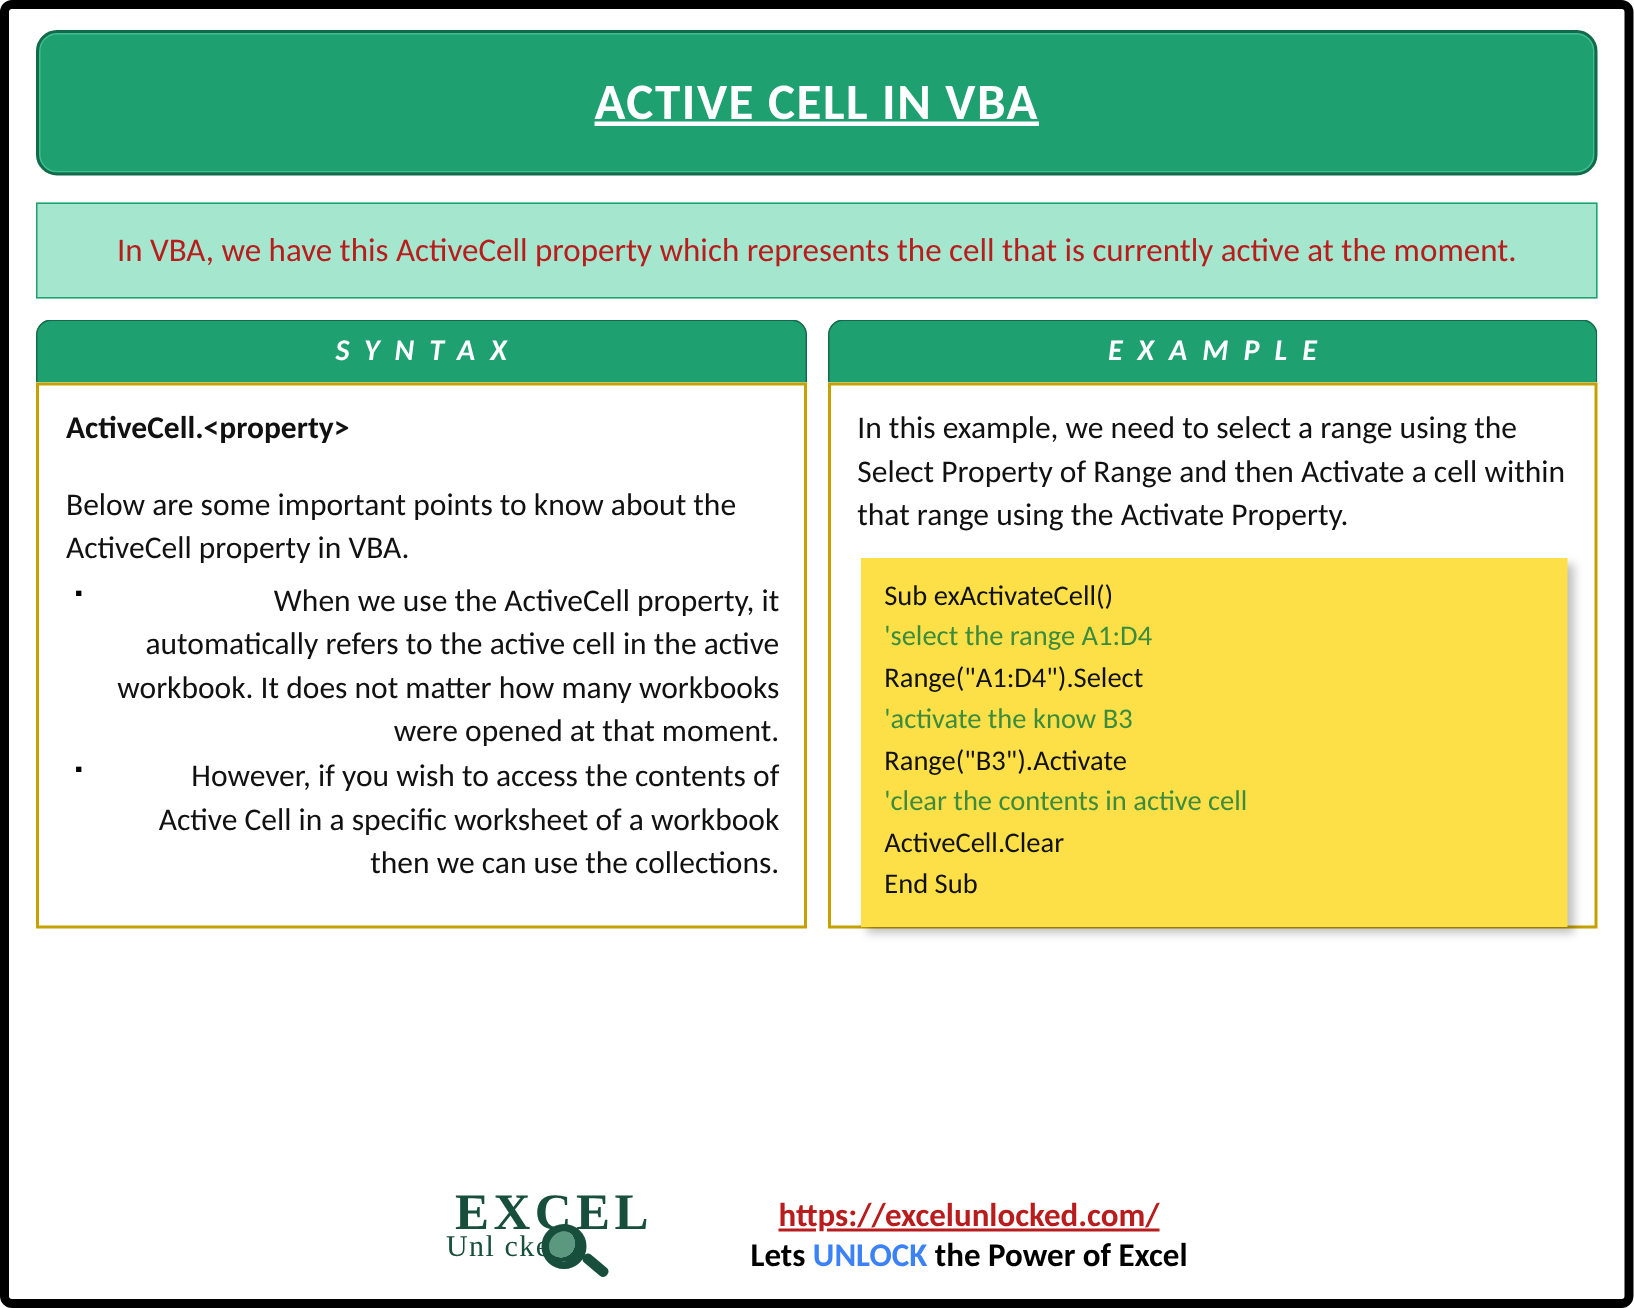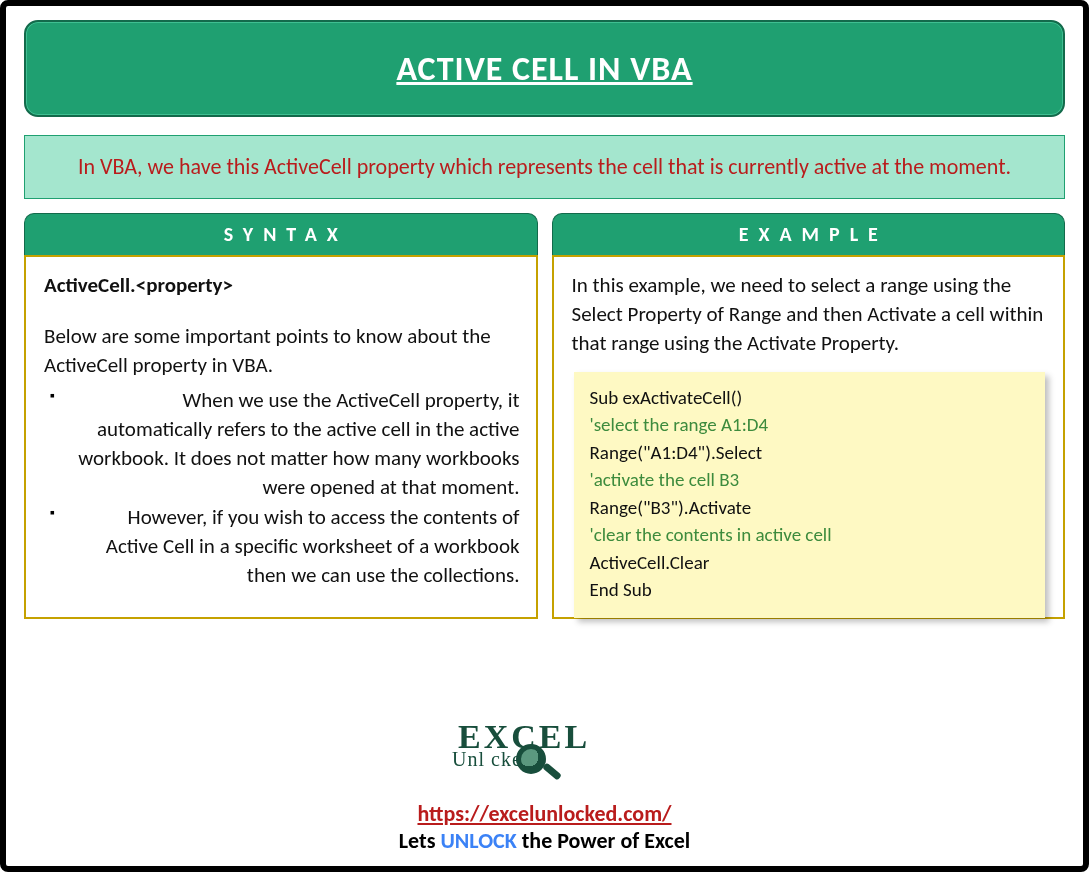--- a/index.html
+++ b/index.html
@@ -52,20 +52,21 @@
     background: #1fa071;
     color: #fff;
     text-align: center;
     font-size: 20px;
     font-weight: 600;
     letter-spacing: 10px;
     padding: 8px 0 9px 10px;
     border-radius: 10px 10px 0 0;
     border: 1px solid #136a4b;
     border-bottom: none;
+    font-style: italic;
   }
   .panel {
     border: 2px solid #c5a100;
     background: #fff;
     padding: 14px 16px 18px 18px;
     color: #111;
     font-size: 21px;
     line-height: 1.38;
     height: 364px;
   }
@@ -75,39 +76,38 @@
   .panel ul li { position: relative; padding-left: 10px; margin-bottom: 2px; text-align: right; }
   .panel ul li::before {
     content: "▪";
     position: absolute;
     left: -18px;
     top: 0;
     font-size: 14px;
     color: #000;
   }
   .code-box {
-    background: #fef9c3;
+    background: #fde047;
     margin: 14px 2px 0 2px;
     padding: 12px 16px 14px 16px;
     font-size: 19px;
     line-height: 1.45;
     box-shadow: 4px 4px 6px rgba(0,0,0,.25);
   }
   .code-box .comment { color: #3d8b3d; }
   .footer {
     position: absolute;
     bottom: 6px;
     left: 0;
     right: 0;
     display: flex;
     align-items: center;
     justify-content: center;
     gap: 18px;
     padding: 0 20px 6px 20px;
-    flex-direction: column;
   }
   .logo {
     position: relative;
     width: 185px;
     height: 62px;
     font-family: "Times New Roman", serif;
   }
   .logo .big {
     font-size: 34px;
     font-weight: 700;
@@ -179,21 +179,21 @@
     </div>
 
     <div class="col">
       <div class="tab">EXAMPLE</div>
       <div class="panel">
         <p>In this example, we need to select a range using the Select Property of Range and then Activate a cell within that range using the Activate Property.</p>
         <div class="code-box">
           <div>Sub exActivateCell()</div>
           <div class="comment">'select the range A1:D4</div>
           <div>Range("A1:D4").Select</div>
-          <div class="comment">'activate the cell B3</div>
+          <div class="comment">'activate the know B3</div>
           <div>Range("B3").Activate</div>
           <div class="comment">'clear the contents in active cell</div>
           <div>ActiveCell.Clear</div>
           <div>End Sub</div>
         </div>
       </div>
     </div>
 
   </div>
 

